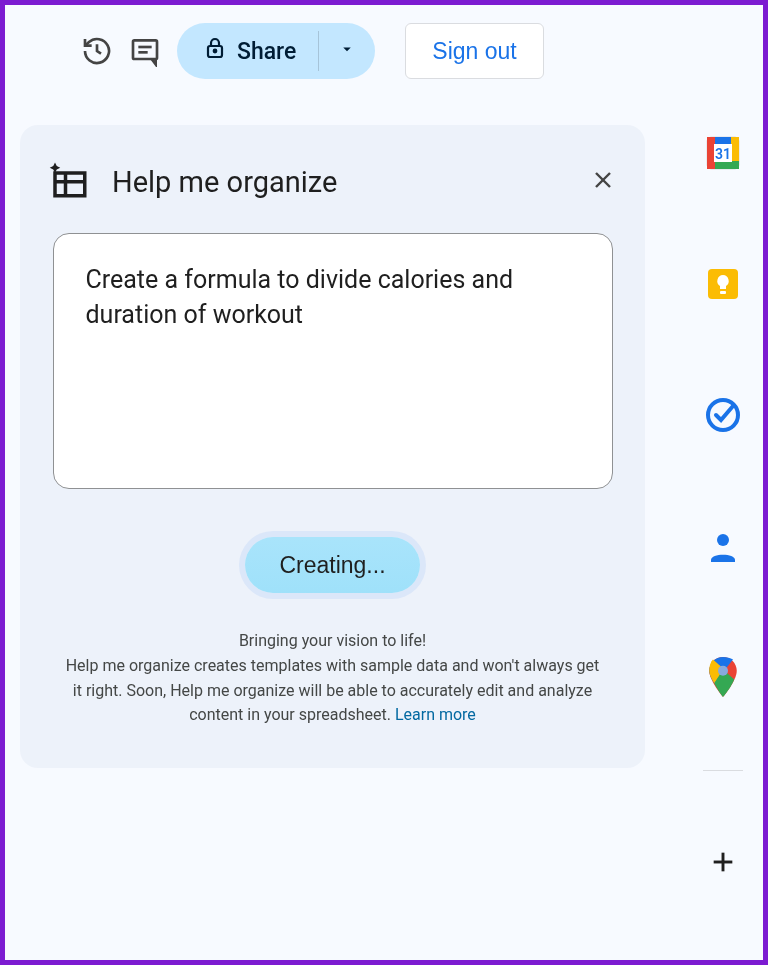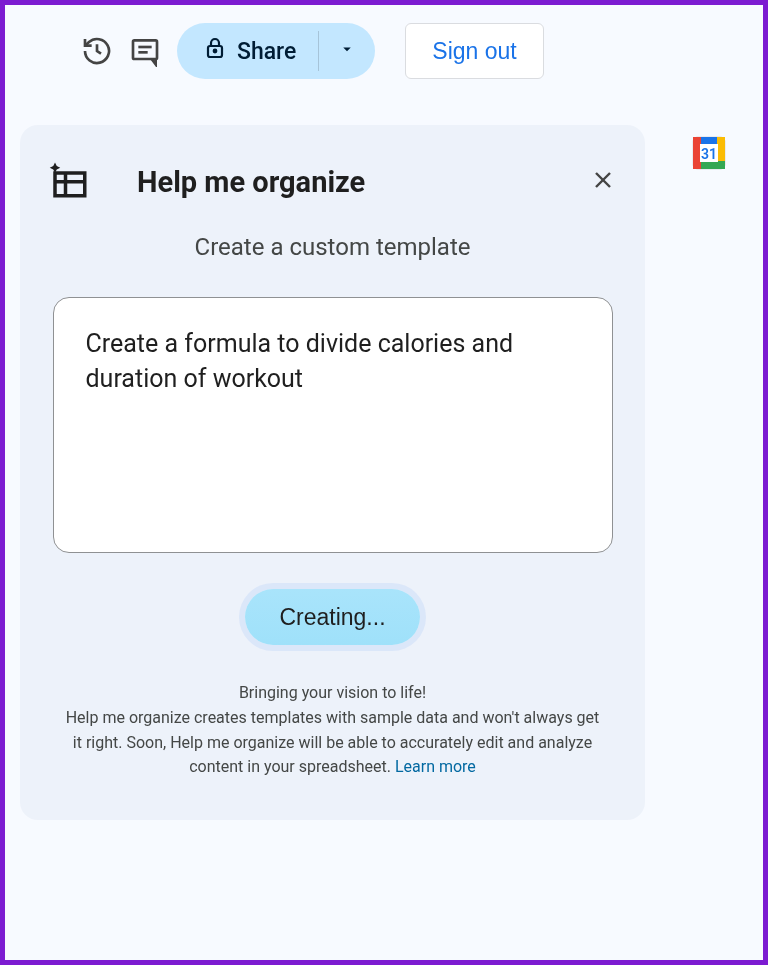--- a/index.html
+++ b/index.html
@@ -54,21 +54,21 @@
     color: #1a73e8;
     font-size: 23px; font-weight: 500;
     cursor: pointer;
   }
 
   
   .side-rail {
     position: absolute;
     top: 130px; right: 8px;
     width: 64px;
-    display: flex; flex-direction: row; align-items: center;
+    display: flex; flex-direction: column; align-items: center;
     gap: 95px;
   }
   .side-rail .app-ic {
     width: 36px; height: 36px;
     display: flex; align-items: center; justify-content: center;
     cursor: pointer;
   }
   .side-rail hr {
     width: 40px; border: none; border-top: 1px solid #dadce0;
     margin: -20px 0 -20px 0;
@@ -84,23 +84,22 @@
     padding: 34px 28px 40px 28px;
     display: flex; flex-direction: column; align-items: center;
   }
   .panel-header {
     width: 100%;
     display: flex; align-items: center;
     gap: 22px;
     margin-bottom: 28px;
   }
   .panel-title {
-    font-size: 29px; font-weight: 700; color: #1f1f1f;
+    font-size: 29px; font-weight: 400; color: #1f1f1f;
     flex: 1;
-    margin-left: 25px;
   }
   .close-btn {
     width: 40px; height: 40px;
     display: flex; align-items: center; justify-content: center;
     cursor: pointer; color: #444;
     margin-right: -6px;
   }
   .panel-subtitle {
     font-size: 24px; color: #444746;
     margin-bottom: 36px;
@@ -109,21 +108,21 @@
     width: 560px; height: 256px;
     background: #fff;
     border: 1px solid #8f9193;
     border-radius: 16px;
     padding: 28px 32px;
     font-size: 25px; color: #1f1f1f; line-height: 1.4;
     resize: none;
     font-family: inherit;
   }
   .creating-btn {
-    margin-top: 36px;
+    margin-top: 48px;
     height: 56px;
     padding: 0 34px;
     border-radius: 9999px;
     border: none;
     background: linear-gradient(180deg, #a9e4fb 0%, #9fe1fa 100%);
     color: #1f1f1f;
     font-size: 23px; font-weight: 500;
     cursor: pointer;
     position: relative;
     box-shadow: 0 0 0 6px rgba(66,133,244,0.10);
@@ -206,21 +205,20 @@
     <div class="close-btn">
       <span>
         <svg width="24" height="24" viewBox="0 0 24 24" stroke="#444" stroke-width="2.4">
           <line x1="5" y1="5" x2="19" y2="19"></line>
             <line x1="19" y1="5" x2="5" y2="19"></line>
         </svg>
       </span>
     </div>
   </div>
 
-  <div class="panel-subtitle">Create a custom template</div>
 
   <textarea class="prompt-box" style="">Create a formula to divide calories and duration of workout</textarea>
 
   <button class="creating-btn">
     <span>Creating...</span>
   </button>
 
   <div class="info-text">
     <span class="bold-line">Bringing your vision to life!</span><br>
     <span>Help me organize creates templates with sample data and won't always get it right. Soon, Help me organize will be able to accurately edit and analyze content in your spreadsheet. </span><a>Learn more</a>

